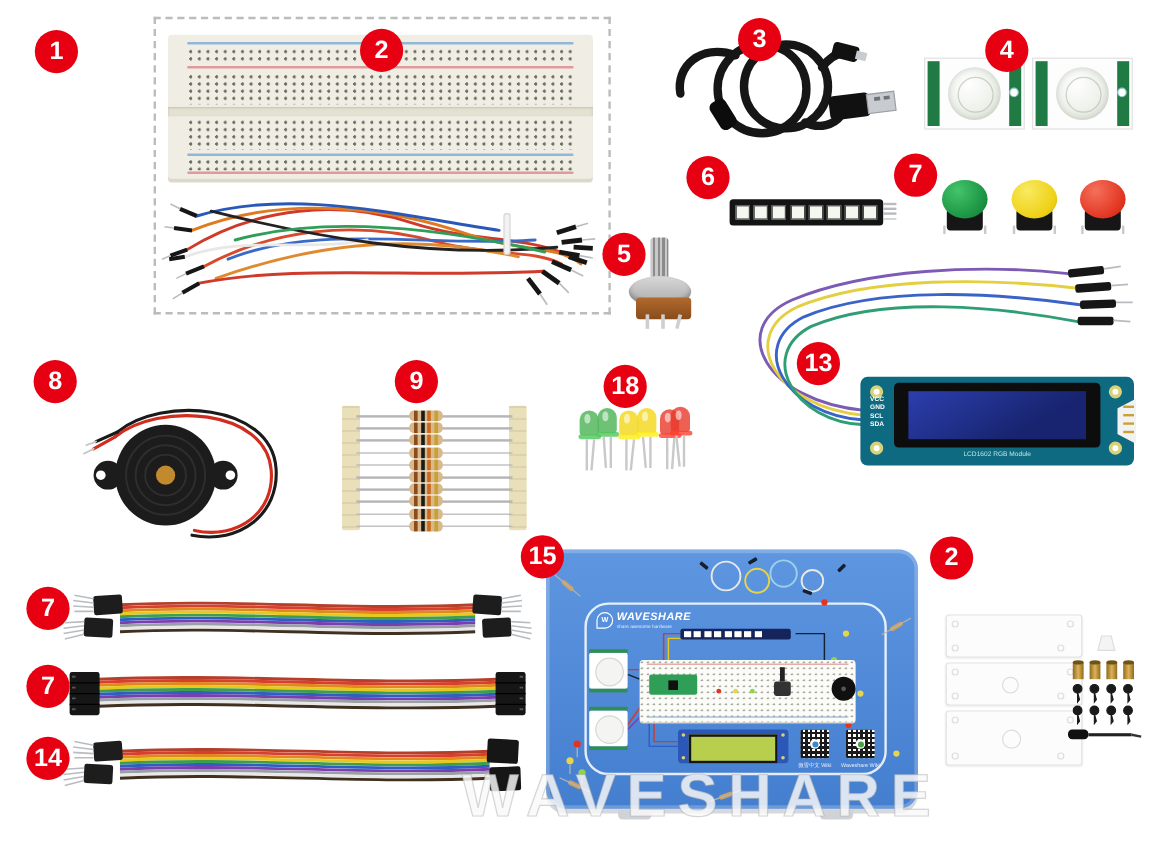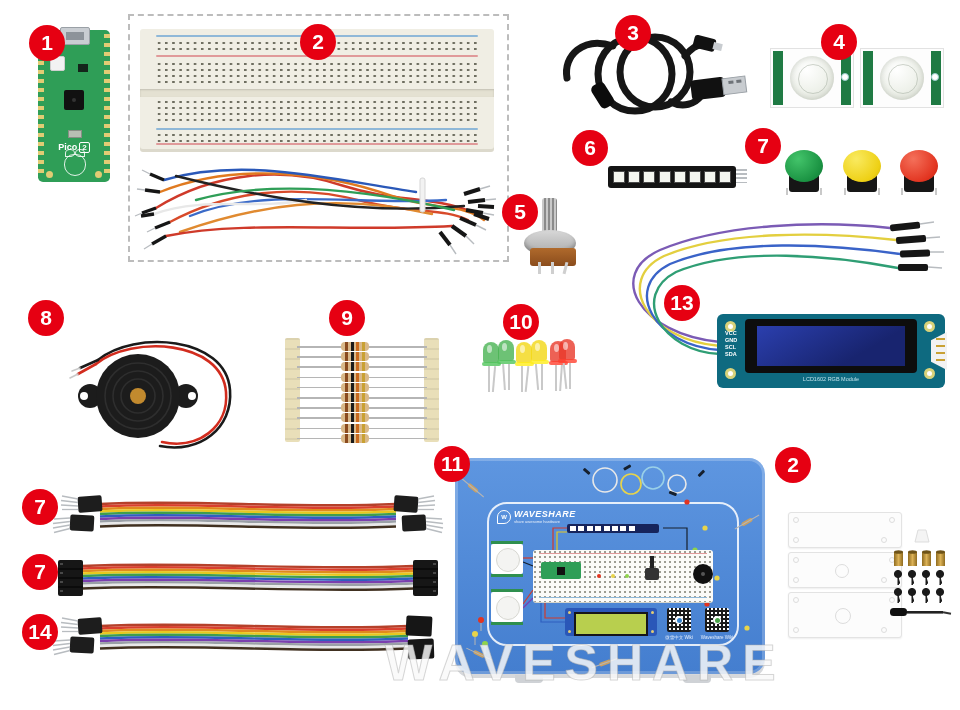--- a/index.html
+++ b/index.html
@@ -169,43 +169,28 @@
 
   <div class="badge" style="left:29px;top:25px">1</div>
   <div class="badge" style="left:300px;top:24px">2</div>
   <div class="badge" style="left:615px;top:15px">3</div>
   <div class="badge" style="left:821px;top:24px">4</div>
   <div class="badge" style="left:502px;top:194px">5</div>
   <div class="badge" style="left:572px;top:130px">6</div>
   <div class="badge" style="left:745px;top:128px">7</div>
   <div class="badge" style="left:28px;top:300px">8</div>
   <div class="badge" style="left:329px;top:300px">9</div>
-  <div class="badge" style="left:503px;top:304px">10</div>
+  <div class="badge" style="left:503px;top:304px">18</div>
   <div class="badge" style="left:664px;top:285px">13</div>
   <div class="badge" style="left:22px;top:489px">7</div>
   <div class="badge" style="left:22px;top:554px">7</div>
   <div class="badge" style="left:22px;top:614px">14</div>
-  <div class="badge" style="left:434px;top:446px">11</div>
+  <div class="badge" style="left:434px;top:446px">15</div>
   <div class="badge" style="left:775px;top:447px">2</div>
 
-  <div class="pico">
-    <div class="edge l"></div>
-    <div class="edge r"></div>
-    <div class="usb"></div>
-    <div class="btn"></div>
-    <div class="cmp1"></div>
-    <div class="chip"></div>
-    <div class="cmp2"></div>
-    <div class="lbl">
-      <span>Pico</span><span class="ver">2</span>
-    </div>
-    <div class="berry"></div>
-    <div class="pad" style="left:8px"></div>
-    <div class="pad" style="right:8px"></div>
-  </div>
 
   <div class="kit2">
     <div class="bb">
       <div class="line" style="top:6px;background:#8fb8d8"></div>
       <div class="holes" style="top:11px;height:12px"></div>
       <div class="line" style="top:26px;background:#e09a9a"></div>
       <div class="holes" style="top:32px;height:26px"></div>
       <div class="groove"></div>
       <div class="holes" style="top:70px;height:26px"></div>
       <div class="line" style="top:99px;background:#8fb8d8"></div>

